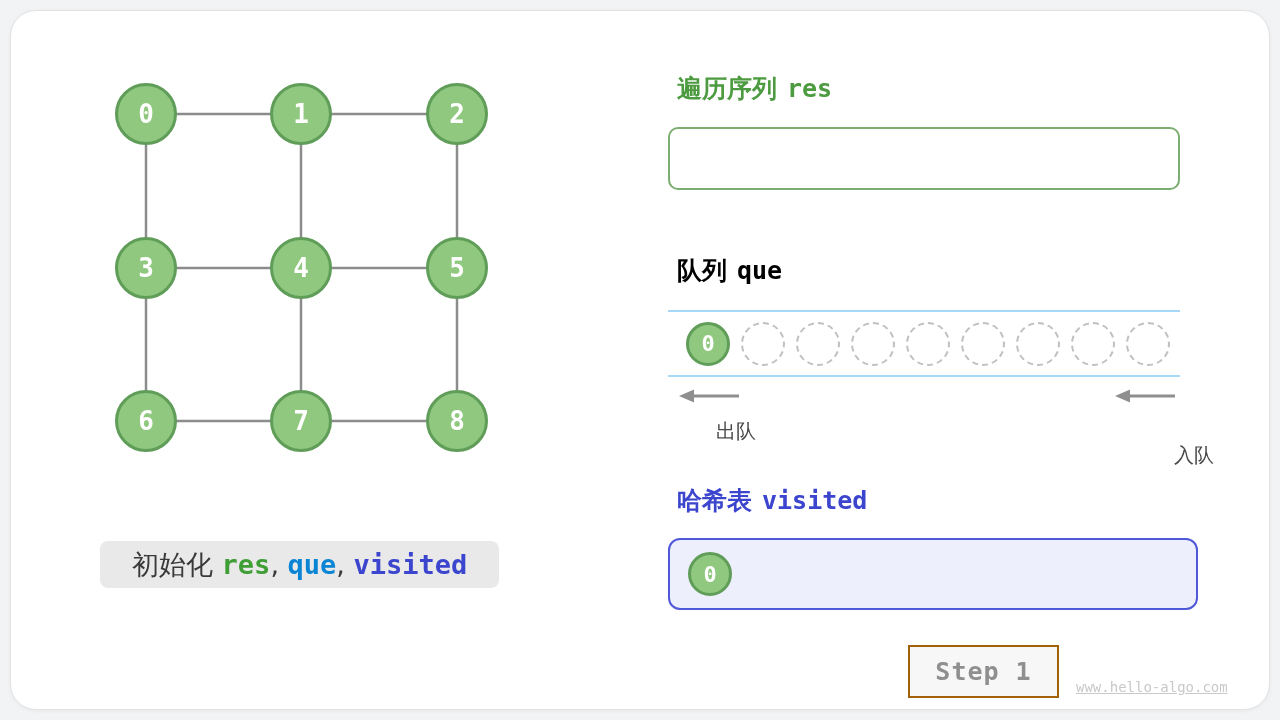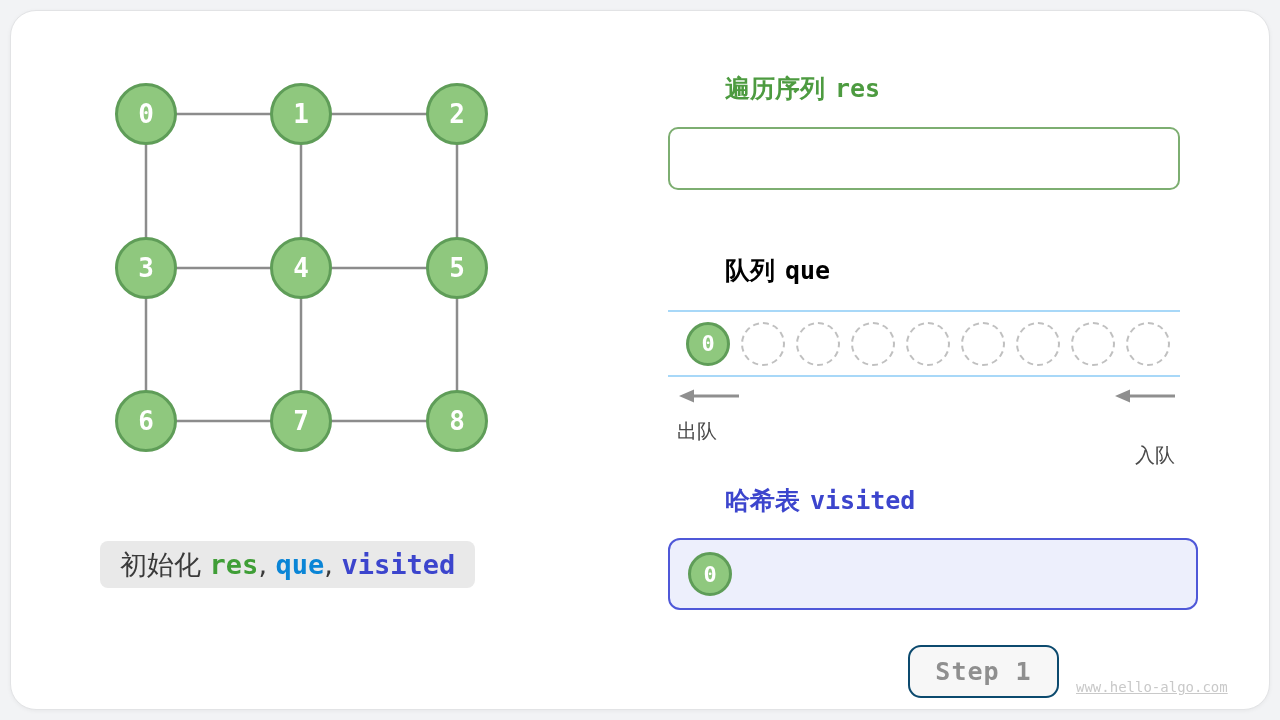--- a/index.html
+++ b/index.html
@@ -18,31 +18,31 @@
   #edges line{stroke:#8c8c8c;stroke-width:2.5;}
   .g-node{
     position:absolute;width:56px;height:56px;border-radius:50%;
     background:#8fc87e;border:3px solid #5f9d58;color:#ffffff;
     font:bold 26px "DejaVu Sans Mono", "Liberation Mono", monospace;
     display:flex;align-items:center;justify-content:center;
   }
   
   .caption{
     position:absolute;left:100px;top:541px;height:47px;
-    background:#e9e9e9;border-radius:8px;padding:0 20px;
+    background:#e9e9e9;border-radius:8px;padding:0 32px;
     display:flex;align-items:center;font-size:27px;color:#3a3a3a;
     white-space:pre;
   }
   .caption .code{font-family:"DejaVu Sans Mono","Liberation Mono",monospace;font-weight:bold;}
   .c-res{color:#3f9e36;}
   .c-que{color:#0a85d6;}
   .c-vis{color:#3c45cd;}
   
   .sec-title{
-    position:absolute;left:677px;font-size:25px;font-weight:bold;white-space:pre;margin-left:48px;
+    position:absolute;left:677px;font-size:25px;font-weight:bold;white-space:pre;
   }
   .sec-title .code{font-family:"DejaVu Sans Mono","Liberation Mono",monospace;margin-left:10px;}
   .t-res{top:72px;color:#4d9b40;}
   .t-que{top:254px;color:#000000;}
   .t-vis{top:484px;color:#3c45cd;}
   
   .res-box{
     position:absolute;left:668px;top:127px;width:508px;height:59px;
     border:2px solid #7dae71;border-radius:10px;background:#ffffff;
   }
@@ -60,33 +60,33 @@
     width:38px;height:38px;border:3px solid #5f9d58;border-radius:50%;
     background:#8fc87e;color:#fff;flex:0 0 auto;
     font:bold 22px "DejaVu Sans Mono","Liberation Mono",monospace;
     display:flex;align-items:center;justify-content:center;
   }
   .arrow{position:absolute;width:64px;height:16px;}
   .arrow line{stroke:#8f8f8f;stroke-width:3;}
   .arrow polygon{fill:#8f8f8f;}
   .a-deq{left:677px;top:388px;}
   .a-enq{left:1113px;top:388px;}
-  .q-label{position:absolute;font-size:20px;color:#4a4a4a;}
+  .q-label{position:absolute;font-size:20px;color:#4a4a4a;margin-left:39px;}
   .l-deq{left:677px;top:418px;}
   .l-enq{left:1135px;top:442px;}
   
   .vis-box{
     position:absolute;left:668px;top:538px;width:508px;height:68px;
     border:2px solid #4f58d8;border-radius:12px;background:#edeffc;
     display:flex;align-items:center;padding-left:18px;box-sizing:content-box;
   }
   
   .step-badge{
     position:absolute;left:908px;top:645px;width:147px;height:49px;
-    background:#f7f7f7;border:2px solid #0c4a6e;border-radius:13px;
+    background:#f7f7f7;border:2px solid #a16207;border-radius:0;
     display:flex;align-items:center;justify-content:center;
     font:bold 25px "DejaVu Sans Mono","Liberation Mono",monospace;color:#8f8f8f;
     letter-spacing:1px;
   }
   .watermark{
     position:absolute;left:1076px;top:679px;
     font:14px "DejaVu Sans Mono","Liberation Mono",monospace;color:#c9c9c9;text-decoration:underline;
   }
 </style>
 </head>

